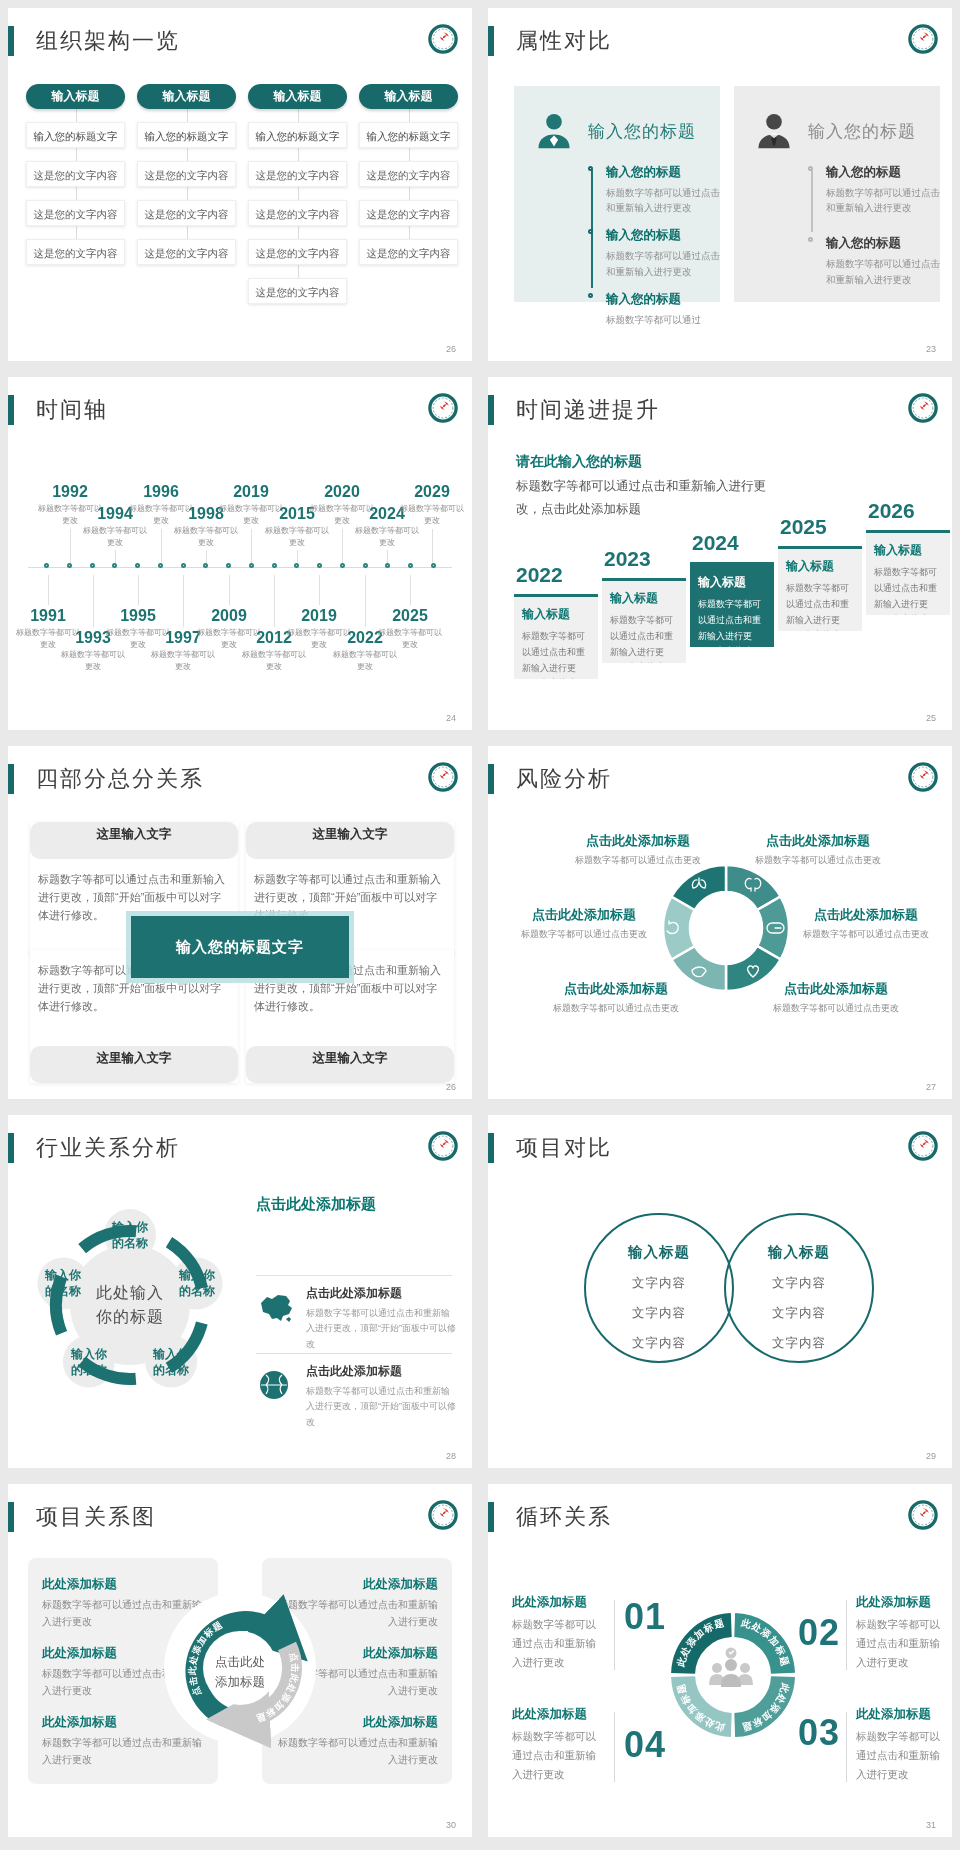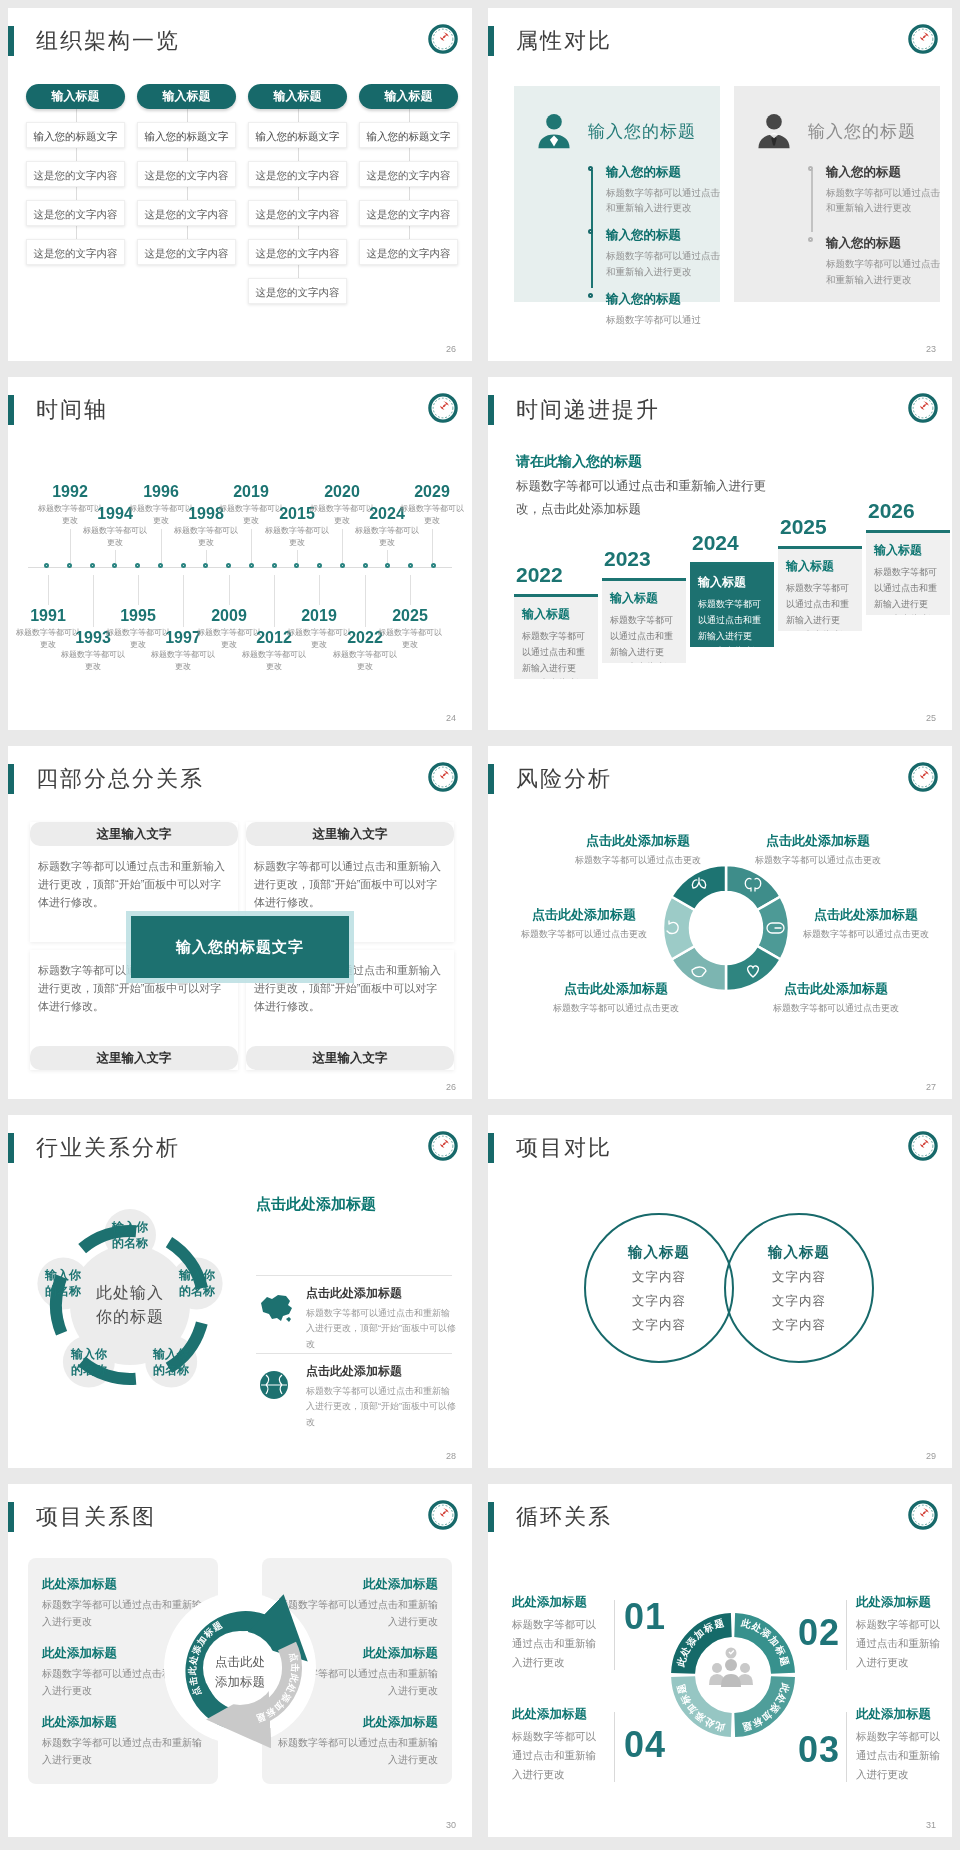--- a/index.html
+++ b/index.html
@@ -63,21 +63,21 @@
   .step{position:absolute; width:84px;}
   .step-year{font-size:21px; font-weight:bold; color:#1c7472; padding-left:2px; margin-bottom:7px;}
   .step-rule{height:3px; background:#1c7472;}
   .step-card{background:var(--panel); padding:9px 8px; height:82px; overflow:hidden;}
   .step-card .ct{font-size:12px; font-weight:bold; color:var(--teal-bright); margin-bottom:6px;}
   .step-card .cb{font-size:9px; color:#7c7c7c; line-height:1.75;}
   .step-card.hot{background:var(--teal-fill);}
   .step-card.hot .ct,.step-card.hot .cb{color:#fff;}
   
   .q{position:absolute; width:208px; box-shadow:0 1px 4px rgba(0,0,0,.08);}
-  .q-strip{height:24px; background:#ececec; font-size:12.5px; font-weight:bold; color:#2e2e2e;
+  .q-strip{height:37px; background:#ececec; font-size:12.5px; font-weight:bold; color:#2e2e2e;
     text-align:center; line-height:24px;border-radius:10px;}
   .q-body{padding:11px 8px; font-size:11px; color:#6e6e6e; line-height:1.65; background:#fff; height:96px;}
   .q-center{position:absolute; left:50%; top:170px; transform:translateX(-50%); width:218px; height:62px;
     background:var(--teal-fill); color:#fff; font-size:15px; font-weight:bold; letter-spacing:1px;
     display:flex; align-items:center; justify-content:center; box-shadow:0 0 0 5px rgba(186,222,226,.85);}
   
   .risk{position:absolute; transform:translateX(-50%); text-align:center; width:158px;}
   .risk-t{font-size:13px; font-weight:bold; color:var(--teal-bright);}
   .risk-b{font-size:9px; color:#8b8b8b; margin-top:4px;}
   
@@ -89,21 +89,21 @@
   .ind-hb{position:absolute; left:248px; top:104px; width:198px; font-size:10px; color:#888; line-height:1.75;}
   .ind-div{position:absolute; left:248px; width:196px; height:1px; background:#e2e2e2;}
   .ind-row{position:absolute; left:248px; width:200px; display:flex;}
   .ind-row svg{width:40px; height:36px; flex:none; margin-top:4px;}
   .ind-rt{font-size:12px; font-weight:bold; color:#3a3a3a;}
   .ind-rb{font-size:9px; color:#9a9a9a; line-height:1.7; margin-top:4px;}
   
   .venn{position:absolute; width:150px; height:150px; border:2px solid var(--teal); border-radius:50%;
     text-align:center; padding-top:28px;}
   .venn-t{font-size:14.5px; font-weight:bold; color:var(--teal); letter-spacing:1px;}
-  .venn-i{font-size:12.5px; color:#666; margin-top:7px; letter-spacing:1px;}
+  .venn-i{font-size:12.5px; color:#666; margin-top:13px; letter-spacing:1px;}
   .venn-cap{position:absolute; left:82px; top:268px; width:300px; text-align:center;
     font-size:11.5px; color:#7a7a7a; line-height:1.9;}
   
   .p30{position:absolute; top:74px; width:190px; height:226px; background:#f1f1f1; border-radius:8px;
     padding:18px 14px;}
   .p30.left{left:20px;} .p30.right{left:254px; text-align:right;}
   .p30-item{margin-bottom:15px;}
   .p30-t{font-size:12.5px; font-weight:bold; color:var(--teal-bright);}
   .p30-b{font-size:10px; color:#8a8a8a; line-height:1.65; margin-top:4px;}
   .c30{position:absolute; left:152px; top:104px; width:160px; height:160px;}
@@ -696,21 +696,21 @@
     <div class="b31" style="left:368px;top:110px">
       <div class="b31-t">此处添加标题</div>
       <div class="b31-b">标题数字等都可以通过点击和重新输入进行更改</div>
     </div>
     <div class="b31" style="left:24px;top:222px">
       <div class="b31-t">此处添加标题</div>
       <div class="b31-b">标题数字等都可以通过点击和重新输入进行更改</div>
     </div>
     <div class="d31" style="left:126px;top:228px"></div>
     <div class="n31" style="left:136px;top:240px">04</div>
-    <div class="n31" style="left:310px;top:245px">03</div>
+    <div class="n31" style="left:310px;top:228px">03</div>
     <div class="d31" style="left:358px;top:228px"></div>
     <div class="b31" style="left:368px;top:222px">
       <div class="b31-t">此处添加标题</div>
       <div class="b31-b">标题数字等都可以通过点击和重新输入进行更改</div>
     </div>
     <svg class="ring31" viewBox="0 0 154 154">
       <defs>
         <path id="seg31a" d="M27.1,75.3 A50,50 0 0 1 75.3,27.1"></path>
         <path id="seg31b" d="M78.7,27.1 A50,50 0 0 1 127,75.3"></path>
         <path id="seg31c" d="M127,78.7 A50,50 0 0 1 78.7,127"></path>

